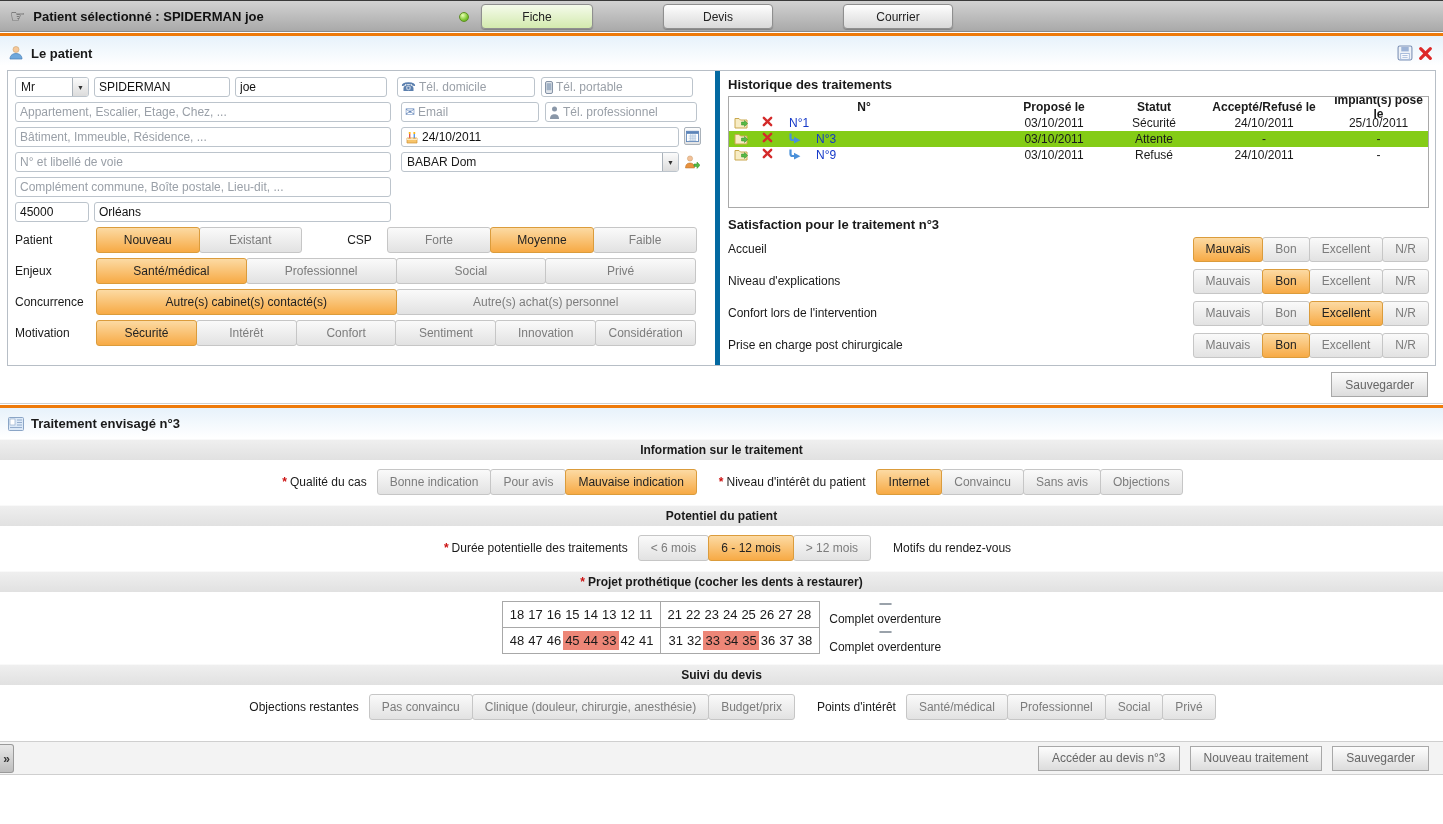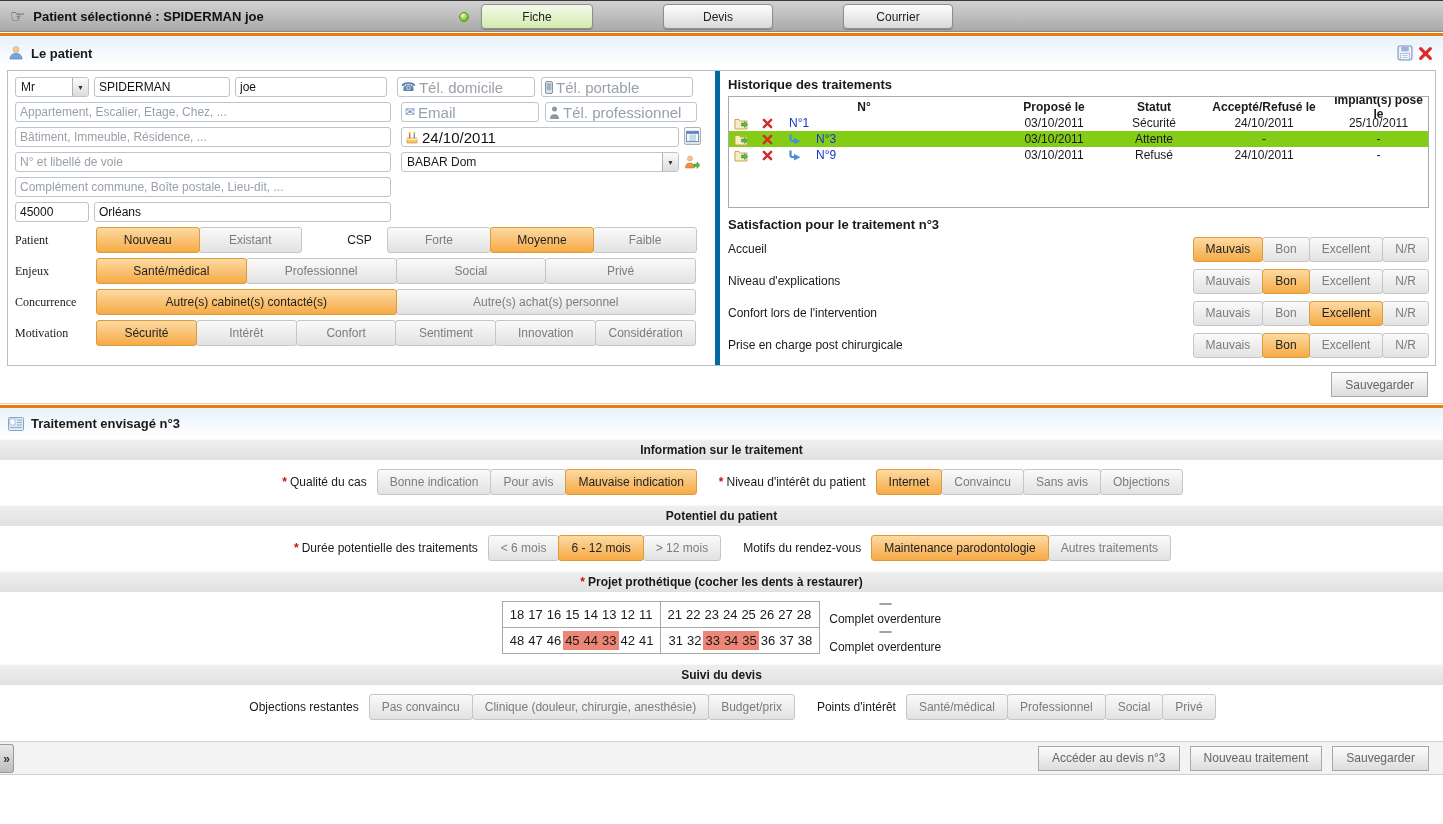--- a/index.html
+++ b/index.html
@@ -43,21 +43,21 @@
   .sec-footer { height:38px; display:flex; justify-content:flex-end; align-items:center;
     padding-right:15px; border-bottom:1px solid #d0d0d0; background:#fff; }
 
   
   .fr { display:flex; margin-bottom:5px; height:20px; }
   .tin { height:20px; border:1px solid #bcc4cc; border-radius:3px; padding:0 4px; font-size:12px;
     font-family:"Liberation Sans",sans-serif; color:#111; background:#fff; }
   .tin::placeholder { color:#9aa0a8; opacity:1; }
   .ifield { height:20px; border:1px solid #bcc4cc; border-radius:3px; background:#fff;
     display:flex; align-items:center; padding:0 3px; gap:3px; }
-  .ifield input { border:none; outline:none; flex:1; min-width:0; font-size:15px;
+  .ifield input { border:none; outline:none; flex:1; min-width:0; font-size:12px;
     font-family:"Liberation Sans",sans-serif; color:#111; }
   .ifield input::placeholder { color:#9aa0a8; opacity:1; }
   .fic { font-size:12px; line-height:1; }
   .combo { height:20px; border:1px solid #bcc4cc; border-radius:3px; background:#fff;
     display:flex; align-items:center; overflow:hidden; }
   .combo .ctext { flex:1; padding:0 5px; }
   .dbtn { width:16px; height:100%; border-left:1px solid #aab2ba;
     background:linear-gradient(#fbfbfb,#dcdcdc); display:flex; align-items:center;
     justify-content:center; font-size:7px; color:#333; cursor:pointer; }
   .sidebtn { width:17px; height:18px; border:1px solid #aab2ba; border-radius:2px;
@@ -71,30 +71,30 @@
   .bgroup { display:flex; }
   .tbtn { height:26px; border:1px solid #c6c6c6; border-radius:3px; margin-left:-1px;
     background:linear-gradient(#fafafa,#e2e2e2); color:#7c7c7c; font-size:12px;
     display:flex; align-items:center; justify-content:center; padding:0 12px;
     cursor:pointer; white-space:nowrap; }
   .tbtn:first-child { margin-left:0; }
   .tbtn.sel { background:linear-gradient(#fcdaa3,#f7aa45); border-color:#db9c3c; color:#222; z-index:1; }
   .bgroup.fixed .tbtn { flex:1; padding:0 4px; }
 
   .crow { display:flex; align-items:center; height:26px; margin-bottom:5px; }
-  .clabel { width:81px;font-family:Liberation Serif, serif; } .clabel2 { width:55px; margin-left:30px; }
+  .clabel { width:81px; } .clabel2 { width:55px; margin-left:30px; }
   .g206{width:206px;} .g310{width:310px;} .g600{width:600px;}
 
   
   .blocktitle { font-weight:bold; font-size:13px; margin:2px 0 4px 0; }
   .htable { border:1px solid #a9a9a9; height:112px; background:#fff; overflow:hidden; }
   .hrow { display:flex; align-items:center; height:16px; font-size:12px; }
   .hrow.head { font-weight:bold; margin-top:2px; }
   .hrow.hl { background:#84cc16; }
-  .hc1 { width:270px; display:flex; align-items:center; gap:12px; padding-left:4px; }
+  .hc1 { width:270px; display:flex; gap:12px; padding-left:4px; }
   .hc1 .num { color:#1438c8; margin-left:2px; cursor:pointer; }
   .hc2{width:110px;text-align:center;} .hc3{width:90px;text-align:center;}
   .hc4{width:130px;text-align:center;} .hc5{flex:1;text-align:center;}
   .hh1{width:270px;text-align:center;}
   .rico { display:inline-flex; width:15px; justify-content:center; cursor:pointer; }
 
   
   .srow { display:flex; align-items:center; height:26px; margin-bottom:6px; }
   .slabel { flex:1; }
   .srow .tbtn { height:25px; }
@@ -451,24 +451,20 @@
 
   <div class="band">Potentiel du patient</div>
   <div class="trow">
     <span class="tlabel"><span class="req">*</span><span>Durée potentielle des traitements</span></span>
     <div class="bgroup">
         <div class="tbtn">&lt; 6 mois</div>
         <div class="tbtn sel">6 - 12 mois</div>
         <div class="tbtn">&gt; 12 mois</div>
       </div>
     <span class="tlabel"><span>Motifs du rendez-vous</span></span>
-    <div class="bgroup">
-        <div class="tbtn sel">Maintenance parodontologie</div>
-        <div class="tbtn">Autres traitements</div>
-      </div>
   </div>
 
   <div class="band"><span class="req">*</span><span>Projet prothétique (cocher les dents à restaurer)</span></div>
   <div class="teeth-wrap">
     <div class="teeth-table">
       <div class="teeth-row">
         <div class="quad"><span class="tooth">18</span><span class="tooth">17</span><span class="tooth">16</span><span class="tooth">15</span><span class="tooth">14</span><span class="tooth">13</span><span class="tooth">12</span><span class="tooth">11</span></div>
         <div class="quad"><span class="tooth">21</span><span class="tooth">22</span><span class="tooth">23</span><span class="tooth">24</span><span class="tooth">25</span><span class="tooth">26</span><span class="tooth">27</span><span class="tooth">28</span></div>
       </div>
       <div class="teeth-row">

